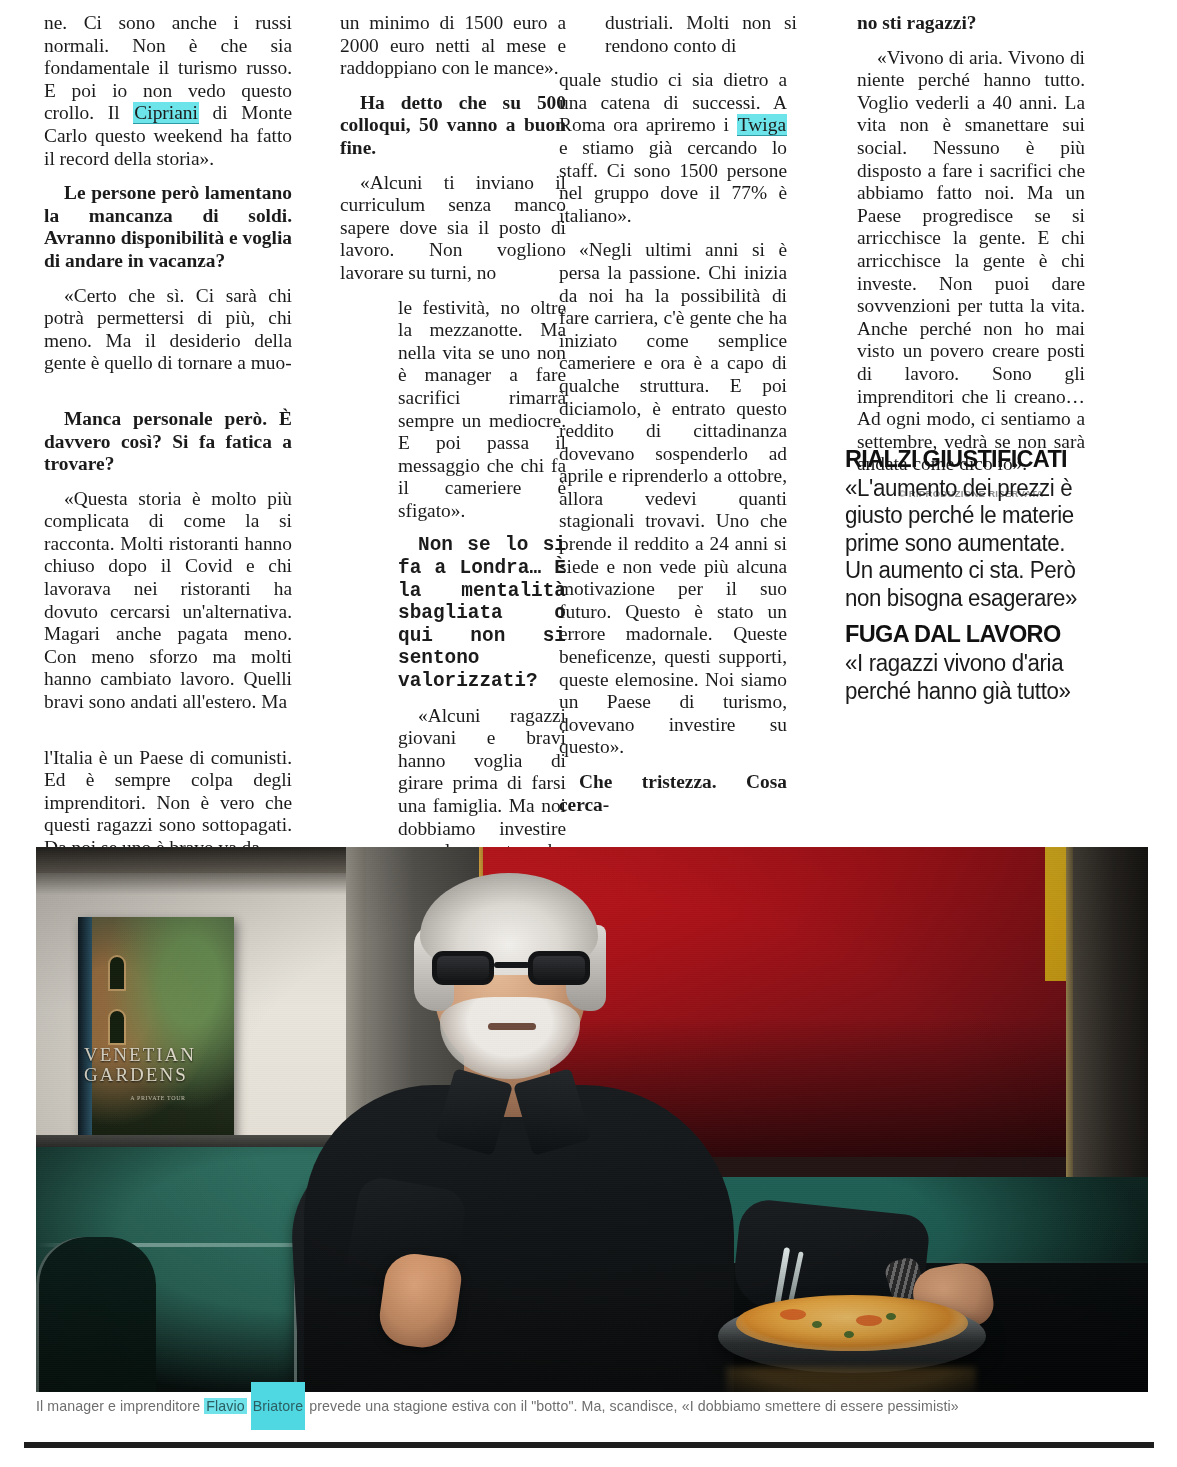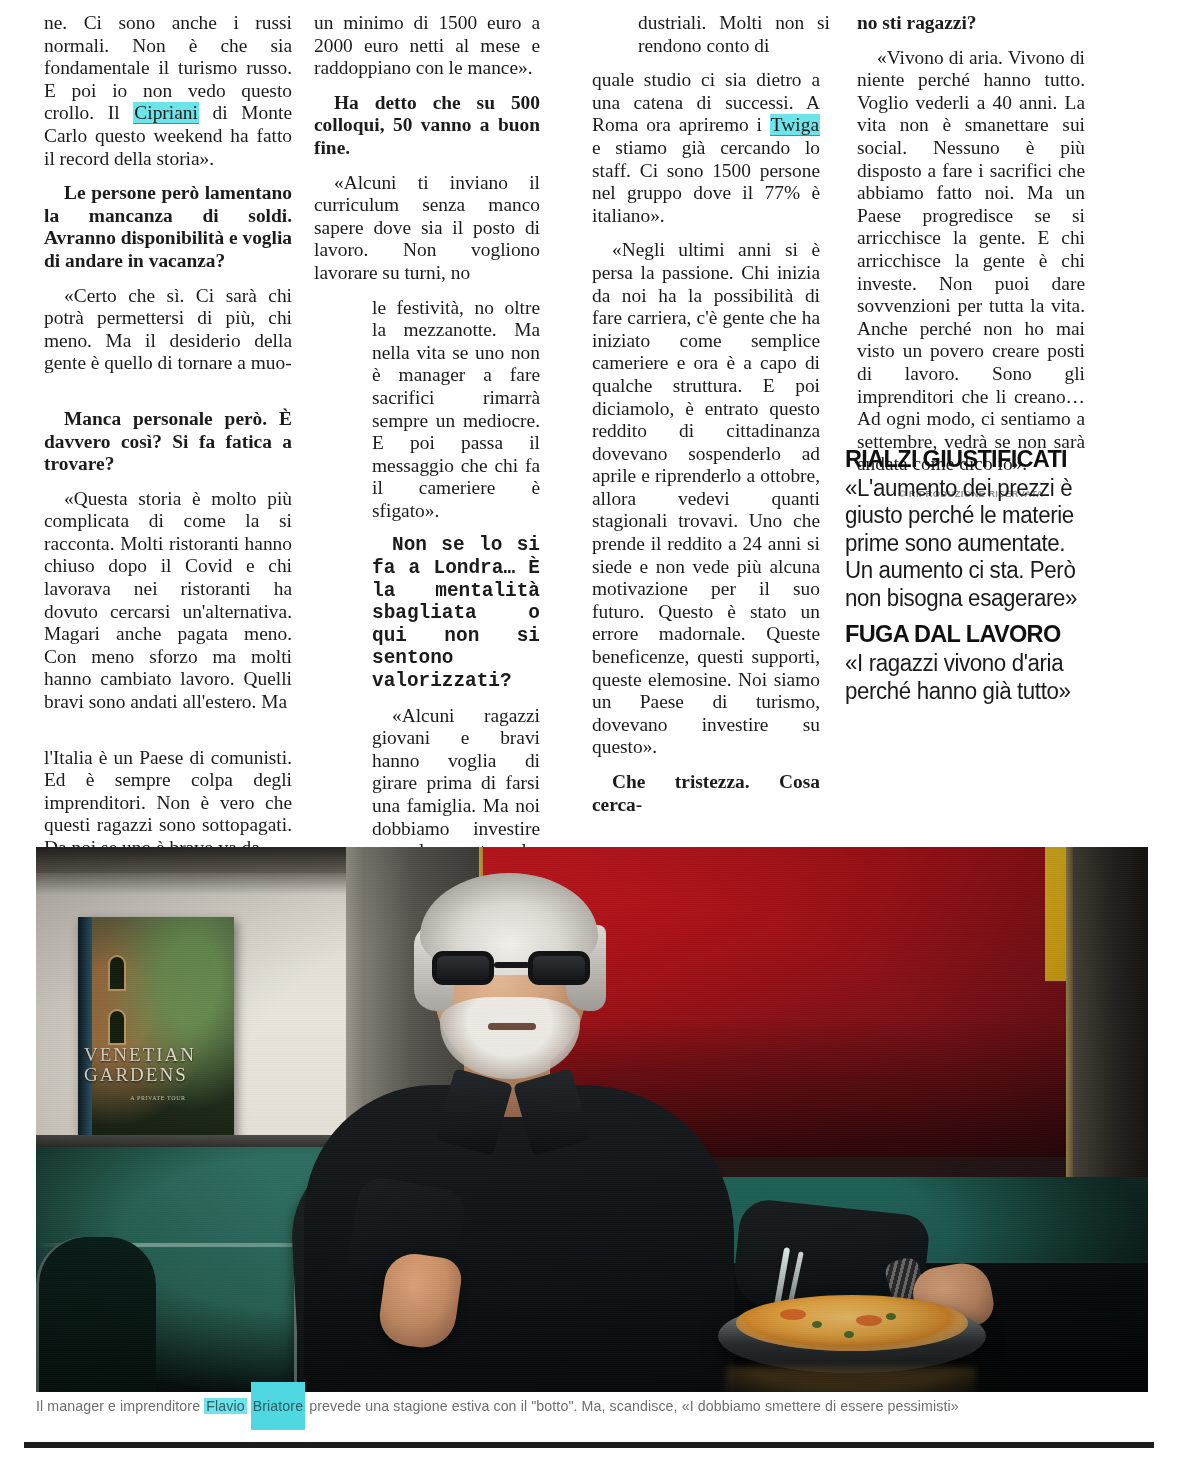--- a/index.html
+++ b/index.html
@@ -35,22 +35,22 @@
   }
   .col p { margin: 12px; }
   .col p.body { text-indent: 0; }
   .col p.q {
     font-weight: bold;
     text-indent: 20px;
   }
   .col p.a { text-indent: 20px; }
 
   #col1 { left: 32px;  width: 272px; }
-  #col2 { left: 302px; width: 250px; }
-  #col3 { left: 580px; width: 252px; }
+  #col2 { left: 328px; width: 250px; }
+  #col3 { left: 547px; width: 252px; }
   #col4 { left: 845px; width: 252px; }
 
   .hl-cipriani, .hl-twiga {
     background: #6de3ea;
     padding: 0 1px;
     border-bottom: 1px solid #2e9aa3;
   }
 
   .gap { display: block; height: 9px; }
 

